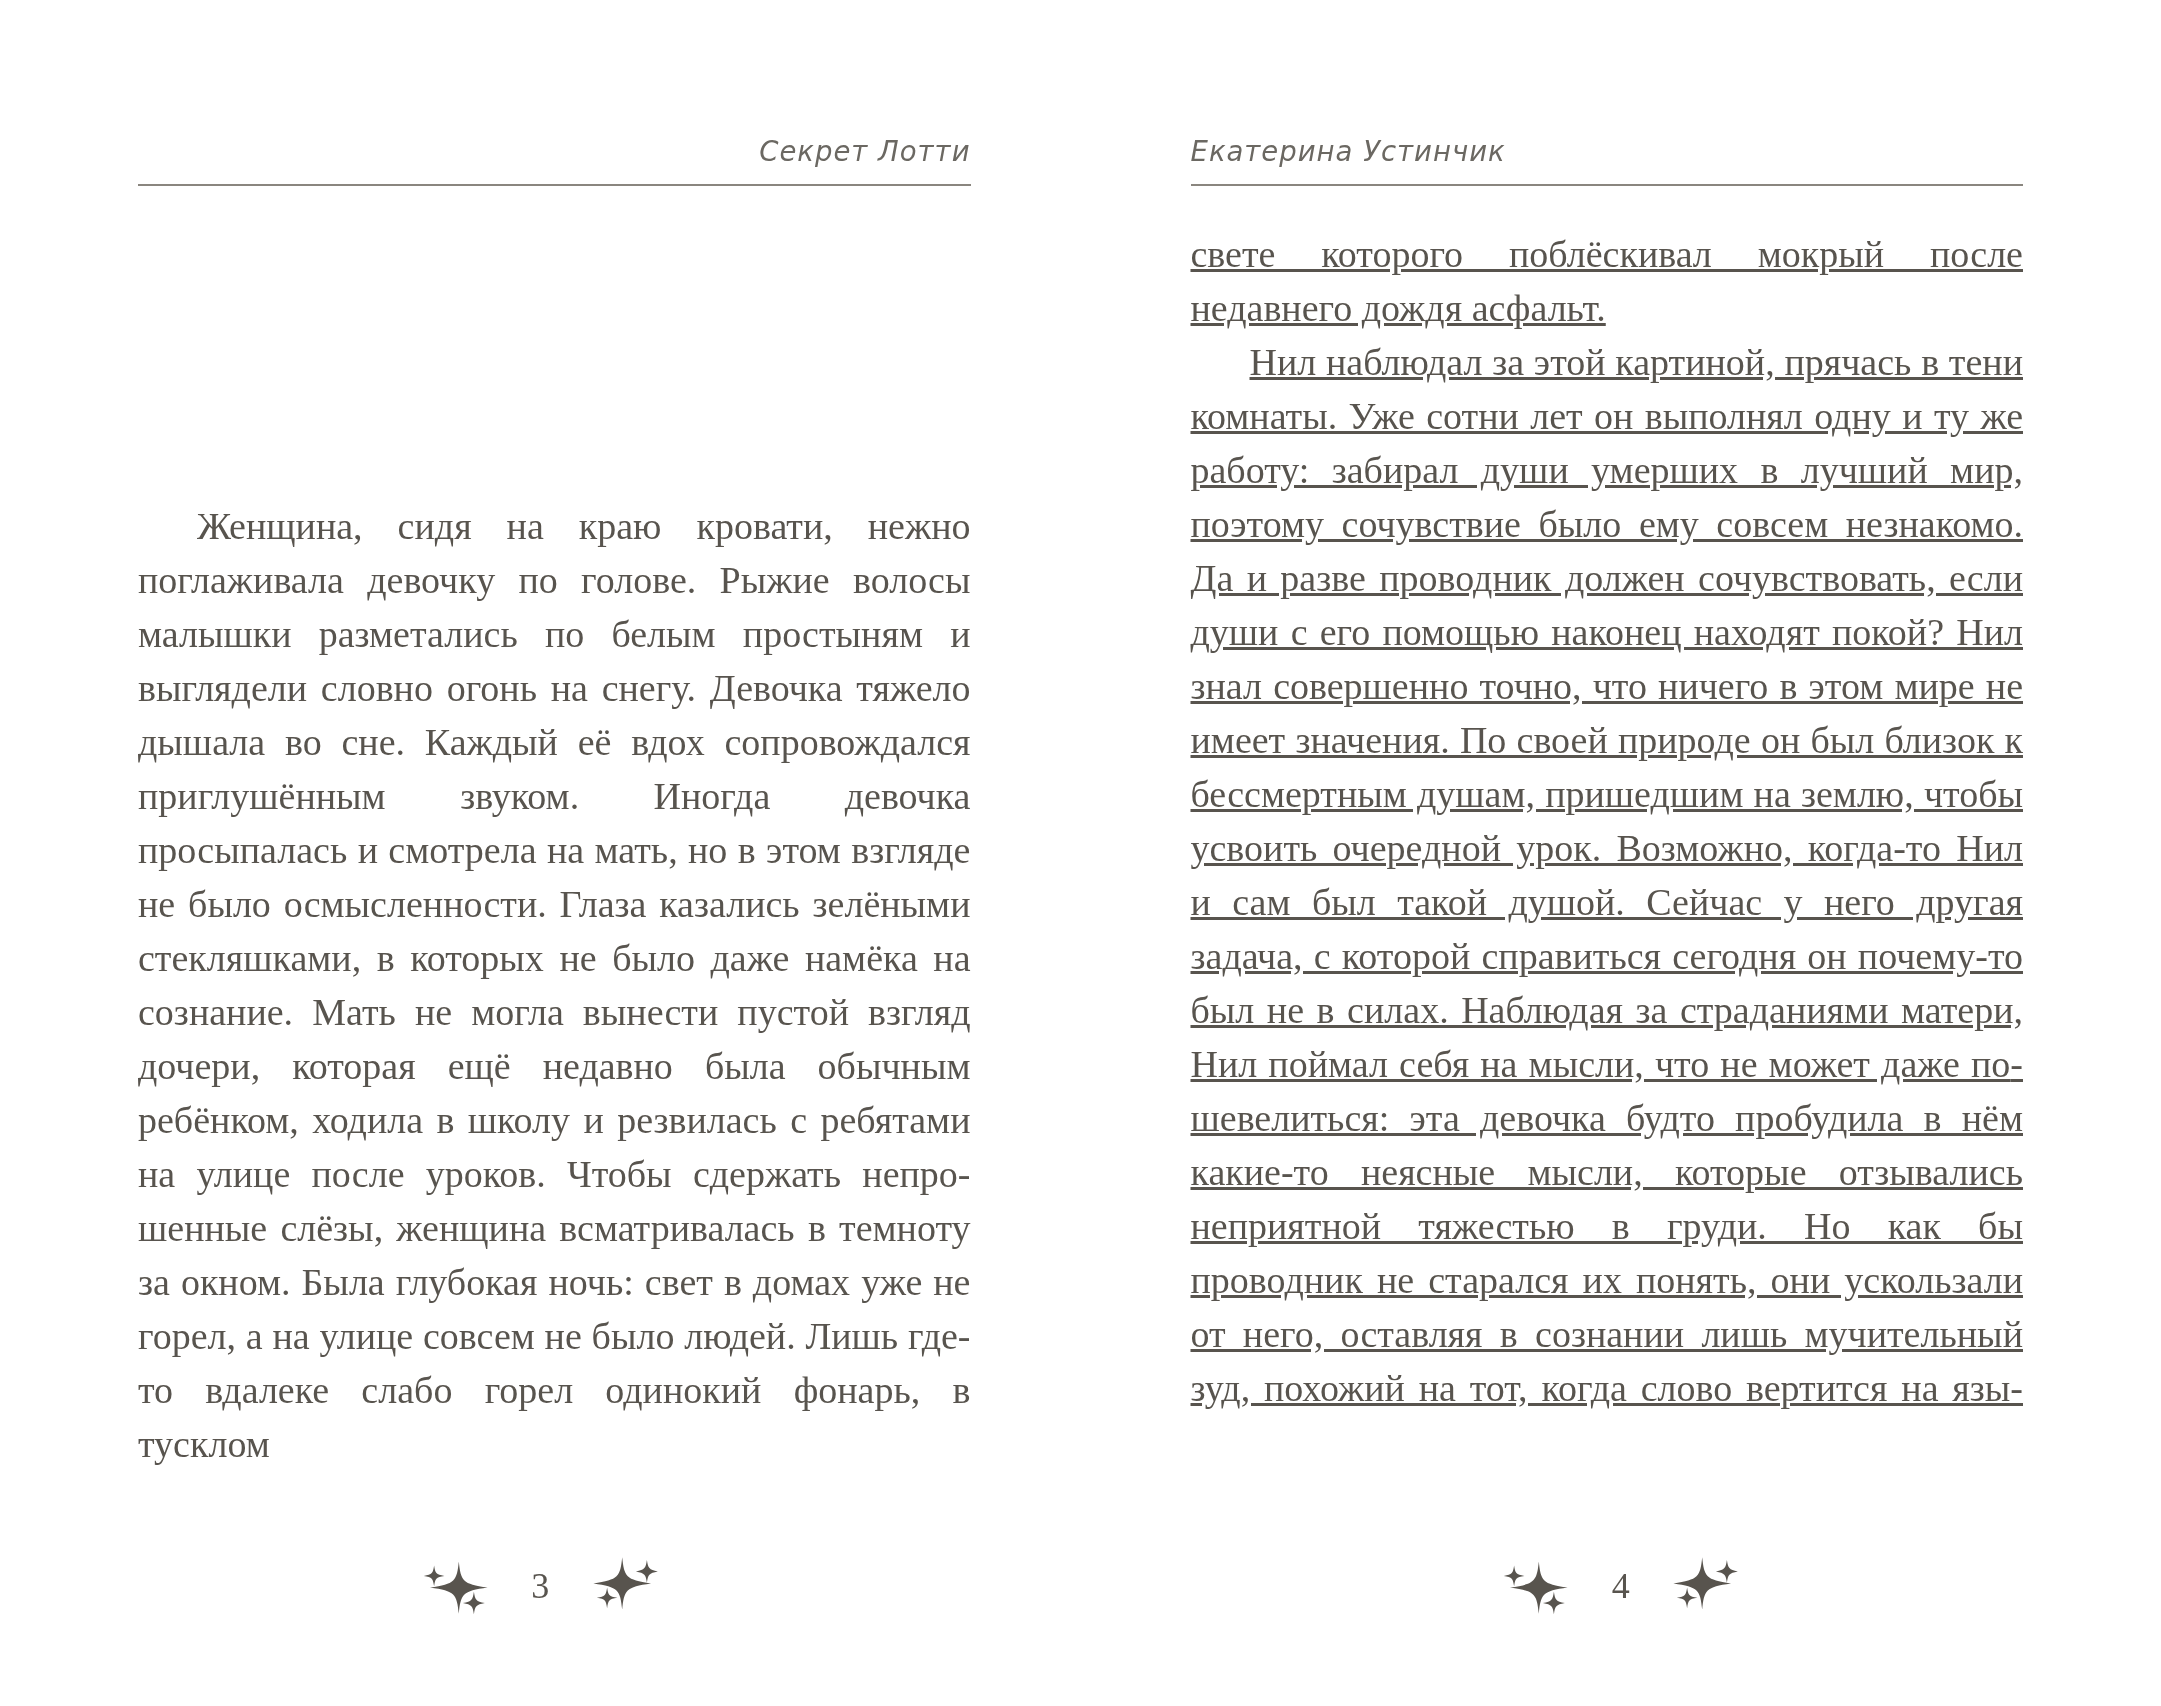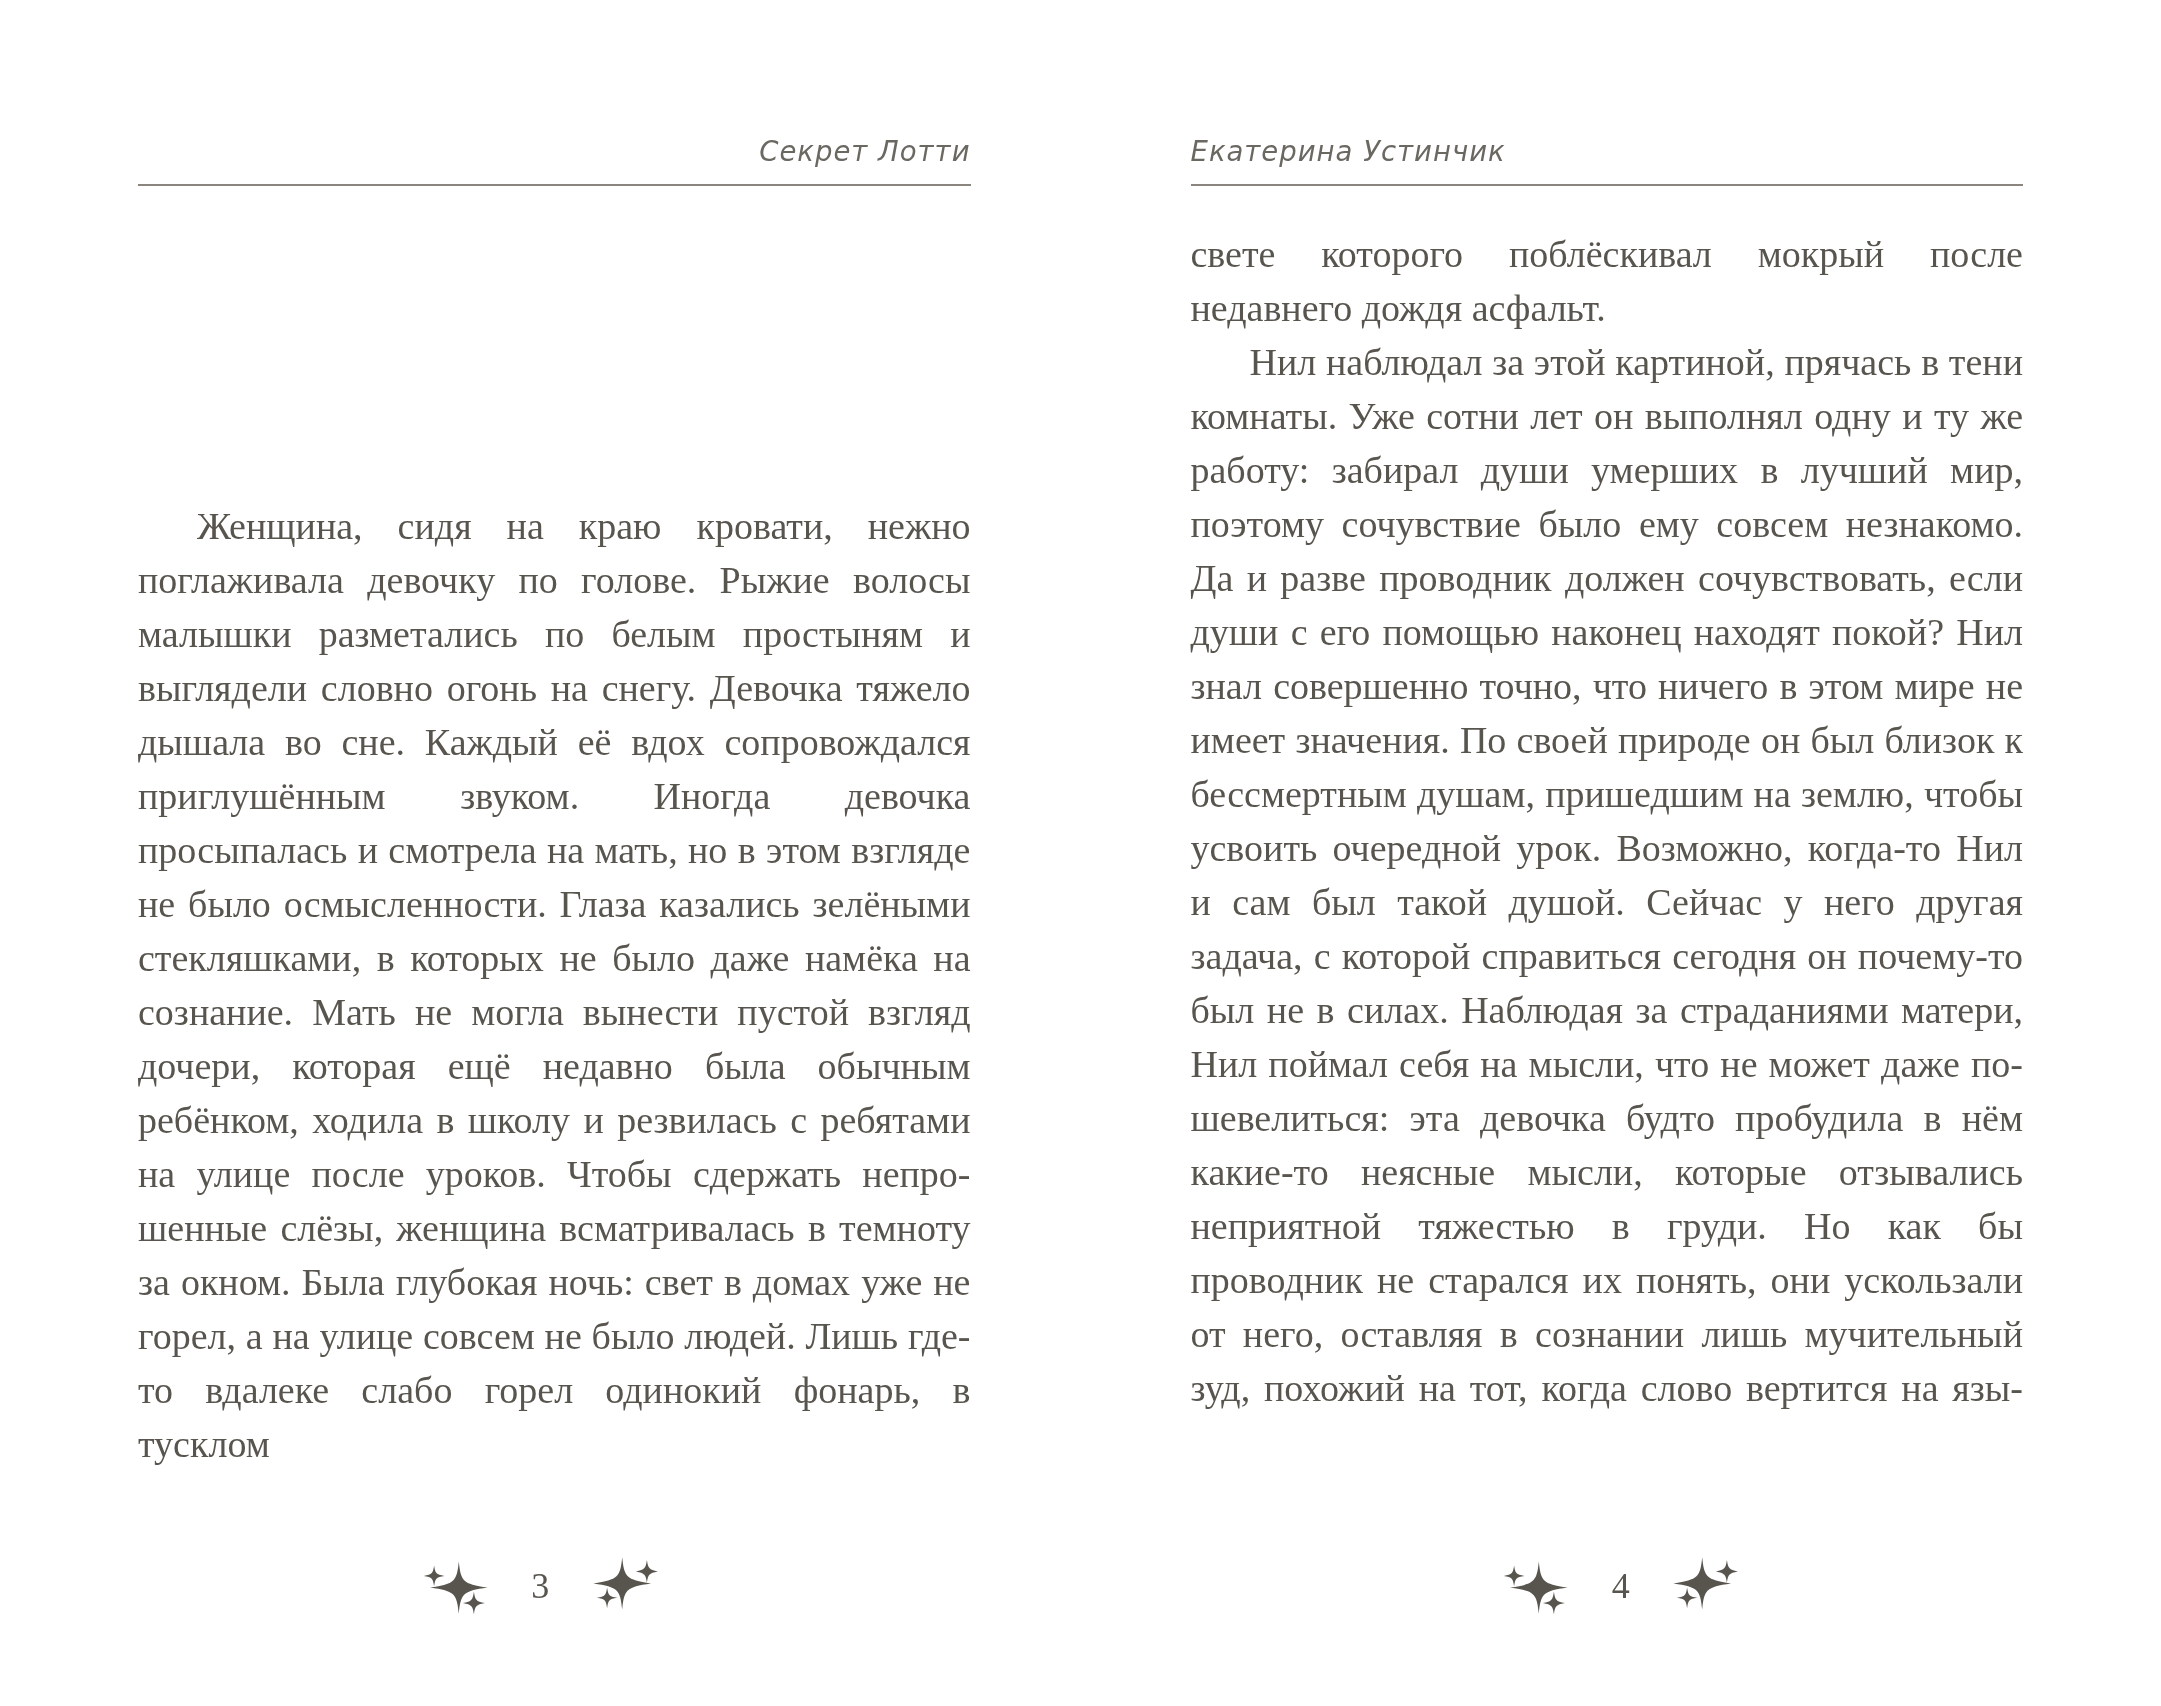--- a/index.html
+++ b/index.html
@@ -97,21 +97,21 @@
     font-size: 38px;
     line-height: 54px;
     text-align: justify;
     text-justify: inter-word;
     color: #58544e;
     hyphens: manual;
   }
   .page-right .body-text { left: 110px; right: 138px; }
 
   .page-left  .body-text { top: 499px; }
-  .page-right .body-text { top: 227px; }
+  .page-right .body-text { top: 227px; text-decoration: underline; }
 
   .body-text p { margin: 0; }
   .body-text p.indent { text-indent: 59px; }
 
   
   .body-text p.justify-all {
     text-align-last: justify;
   }
   .body-text p.last-ragged {
     text-align-last: left;

